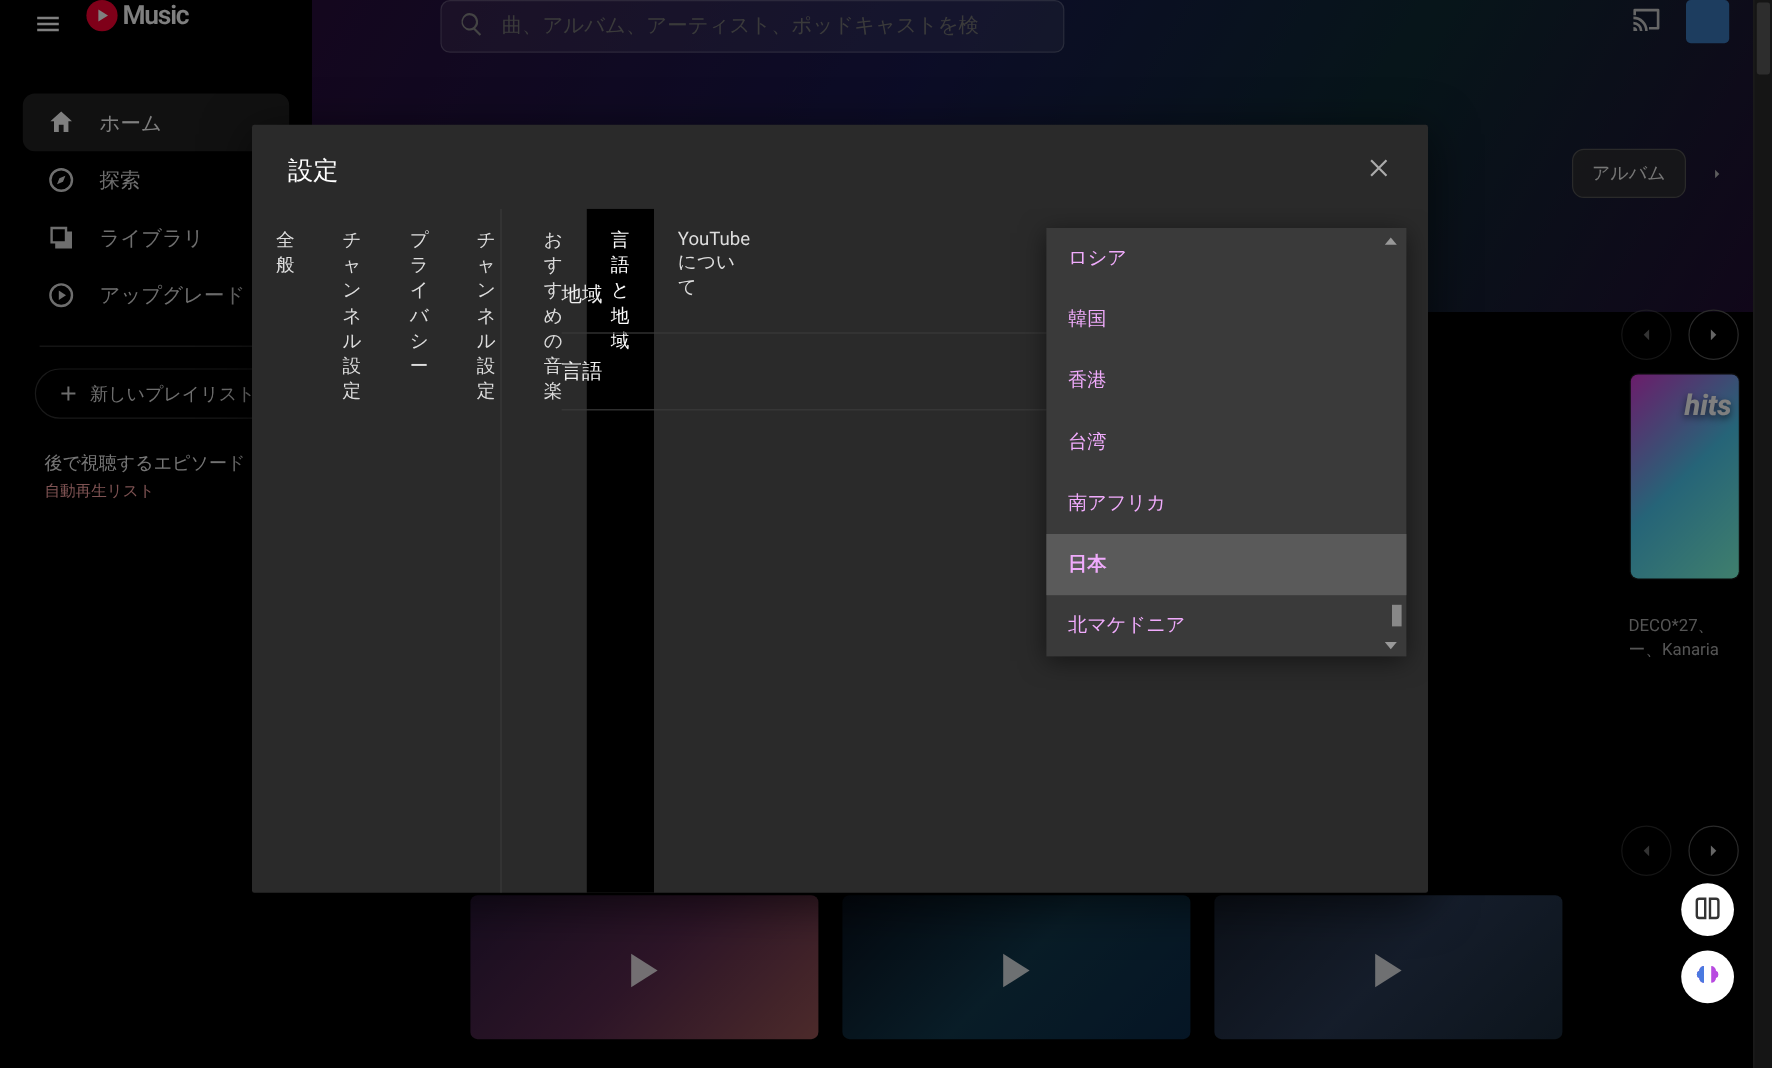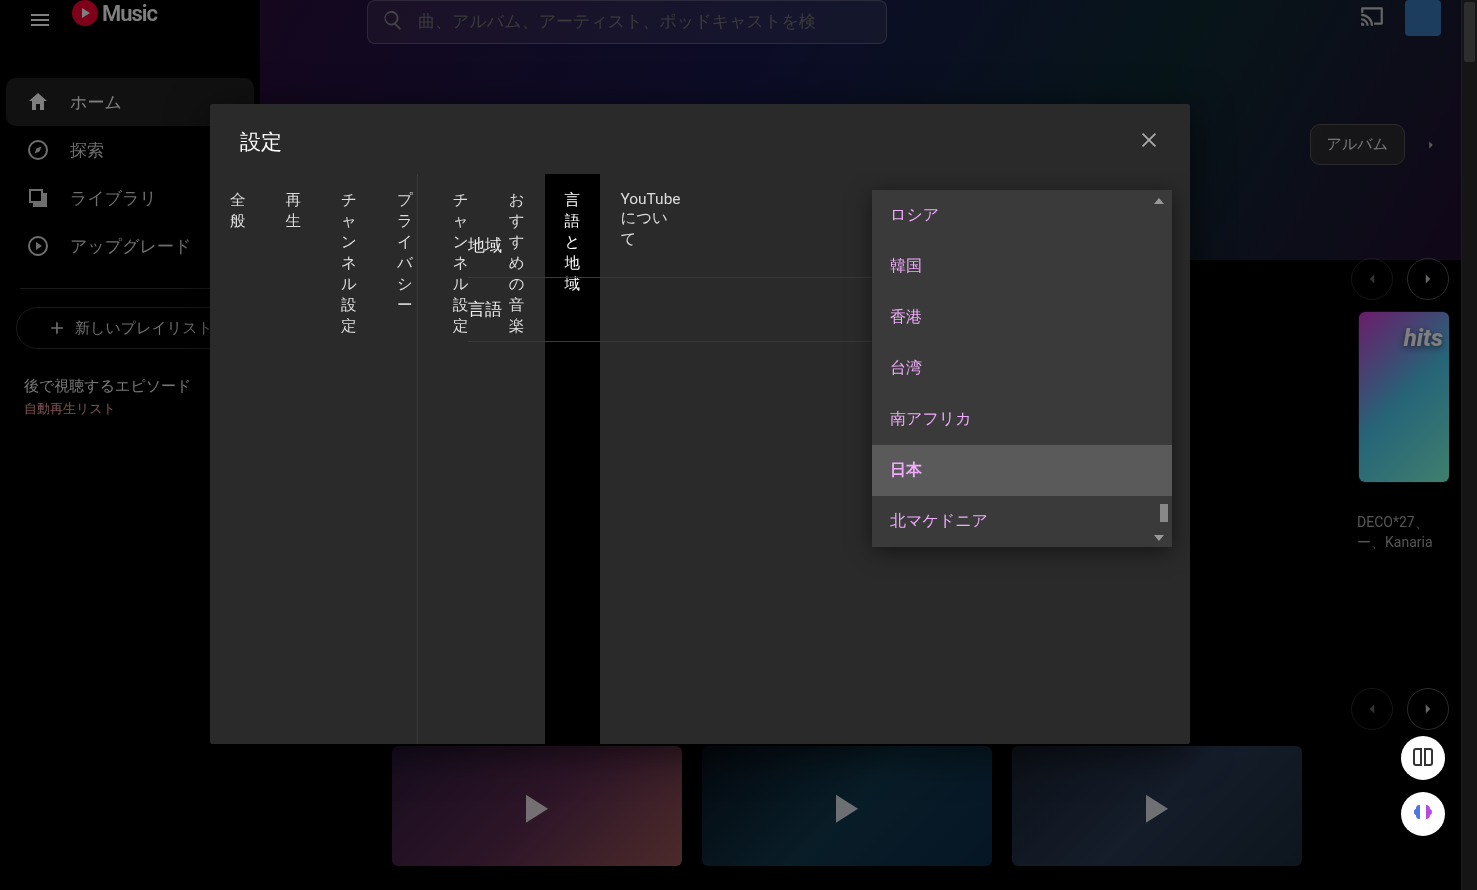--- a/index.html
+++ b/index.html
@@ -87,21 +87,21 @@
 }
 .cast-icon svg { width: 26px; height: 26px; fill: #ccc; }
 .avatar {
   width: 36px; height: 36px; background: #3a7abf; border-radius: 4px;
 }
 
 .sidebar {
   position: absolute;
   left: 0; top: 70px; bottom: 0;
   width: 260px;
-  padding: 8px 6px;
+  padding: 8px 19px;
 }
 .nav-item {
   display: flex; align-items: center;
   gap: 20px;
   padding: 12px 20px;
   border-radius: 10px;
   font-size: 17px;
   color: #ddd;
   cursor: pointer;
 }
@@ -424,21 +424,20 @@
     <div class="modal-title">設定</div>
     <div class="modal-close">
       <svg viewBox="0 0 24 24">
           <path d="M5 5l14 14M19 5L5 19" stroke="#aaa" stroke-width="2"></path>
         </svg>
     </div>
   </div>
   <div class="modal-body">
     <div class="settings-tabs">
       <div class="tab">全般</div>
-      <div class="tab">再生</div>
       <div class="tab">チャンネル設定</div>
       <div class="tab">プライバシー</div>
       <div class="tab">チャンネル設定</div>
       <div class="tab">おすすめの音楽</div>
       <div class="tab active">言語と地域</div>
       <div class="tab">YouTube について</div>
     </div>
     <div class="settings-content">
       <div class="setting-row">
         <div class="setting-label">地域</div>

